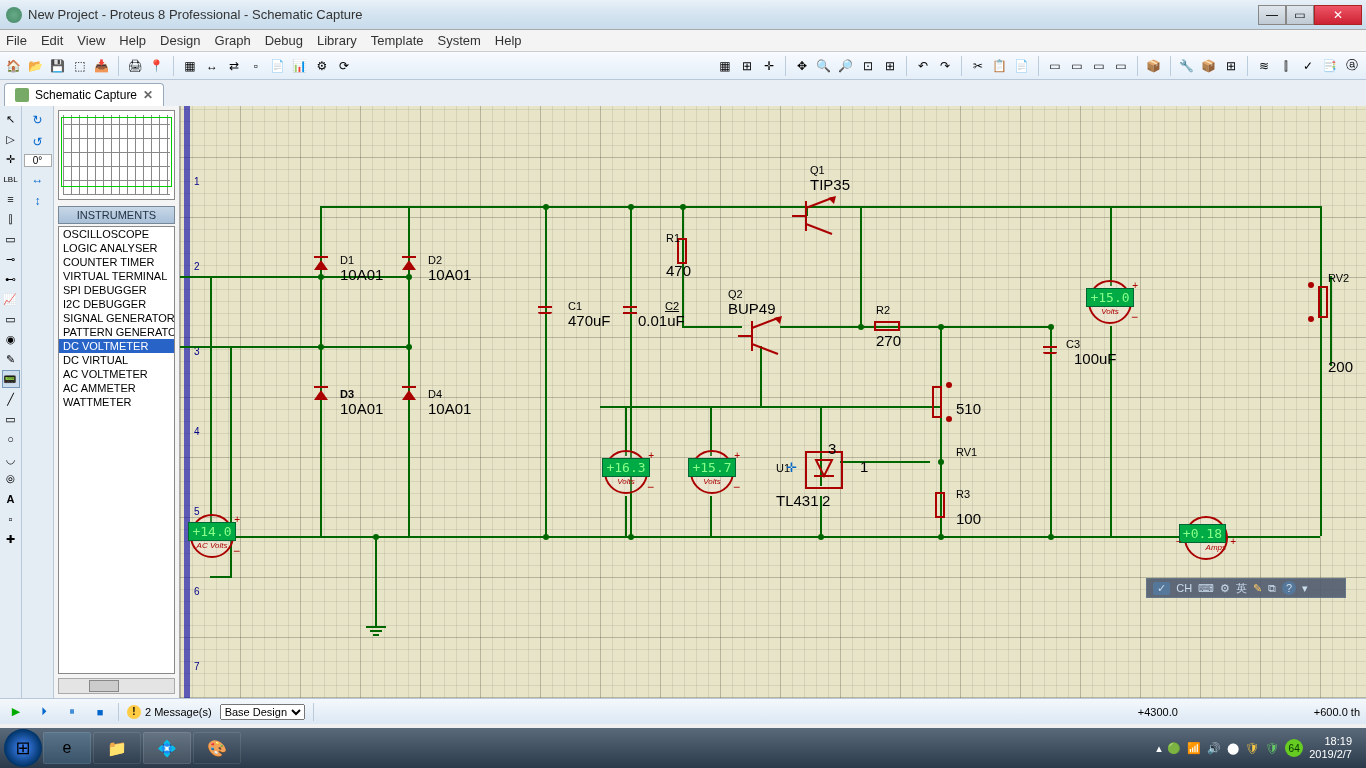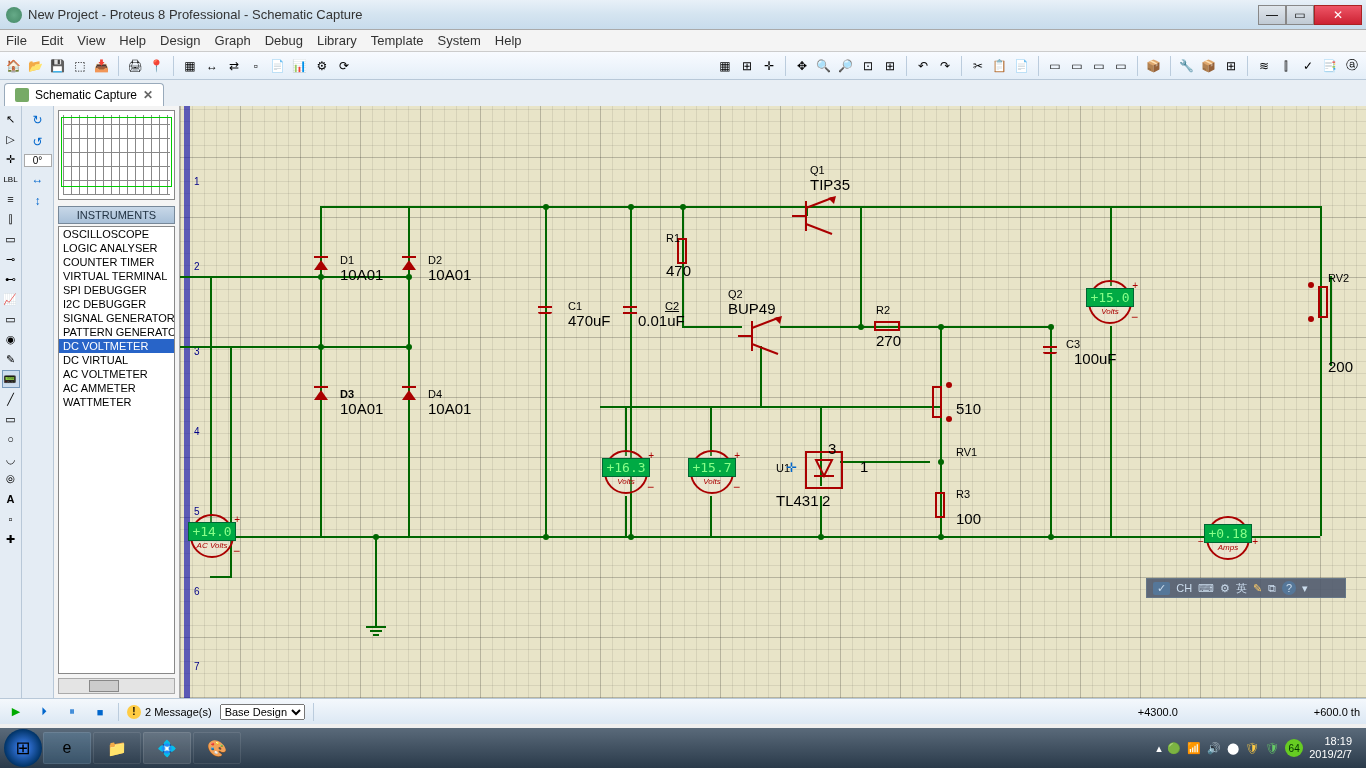--- a/index.html
+++ b/index.html
@@ -461,21 +461,21 @@
       <div class="munit">Volts</div>
       <div class="mplus">+</div>
         <div class="mminus">−</div>
     </div>
     <div class="meter" style="left:908px; top:174px;">
       <div class="mval">+15.0</div>
       <div class="munit">Volts</div>
       <div class="mplus">+</div>
         <div class="mminus">−</div>
     </div>
-    <div class="meter" style="left:1026px; top:410px;">
+    <div class="meter" style="left:1004px; top:410px;align-items:flex-end;">
       <div class="mval">+0.18</div>
       <div class="munit">Amps</div>
       <div style="position:absolute;left:-10px;top:18px;color:#a00;font-size:10px;">−</div>
       <div style="position:absolute;right:-10px;top:18px;color:#a00;font-size:10px;">+</div>
     </div>
 
     <div class="gnd" style="left:186px; top:520px;">
       <div class="g1"></div>
         <div class="g2"></div>
         <div class="g3"></div>

